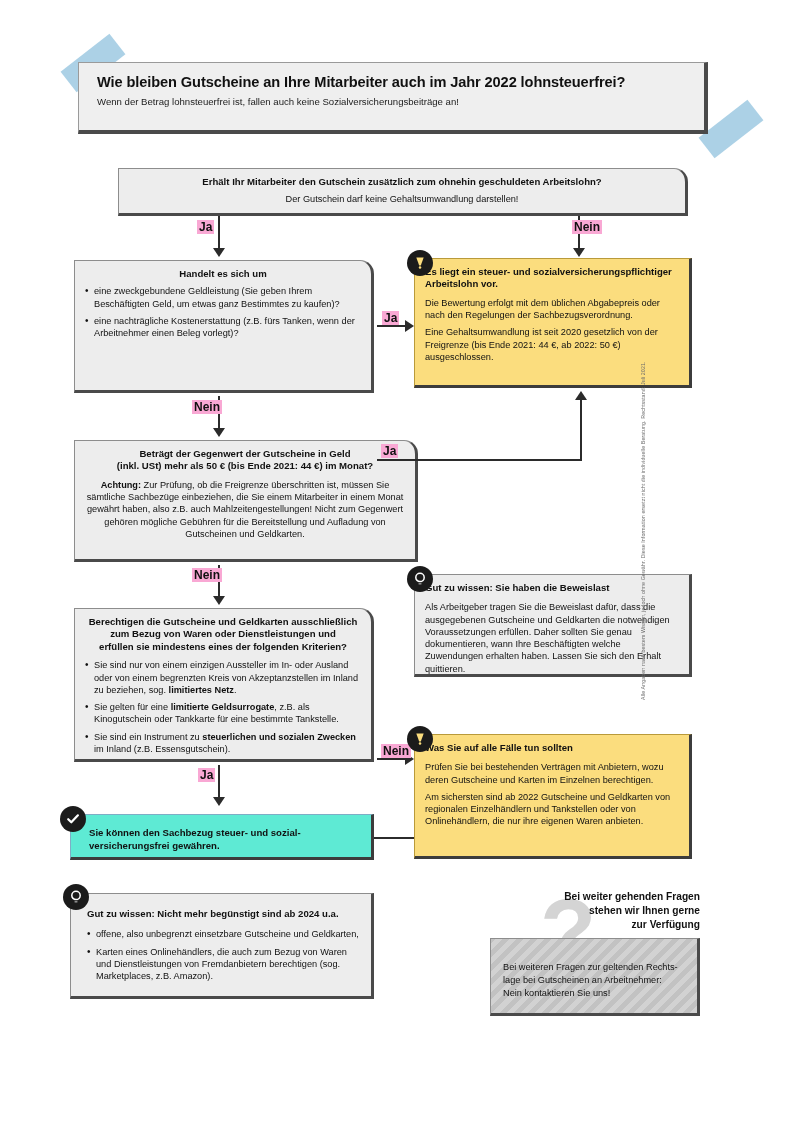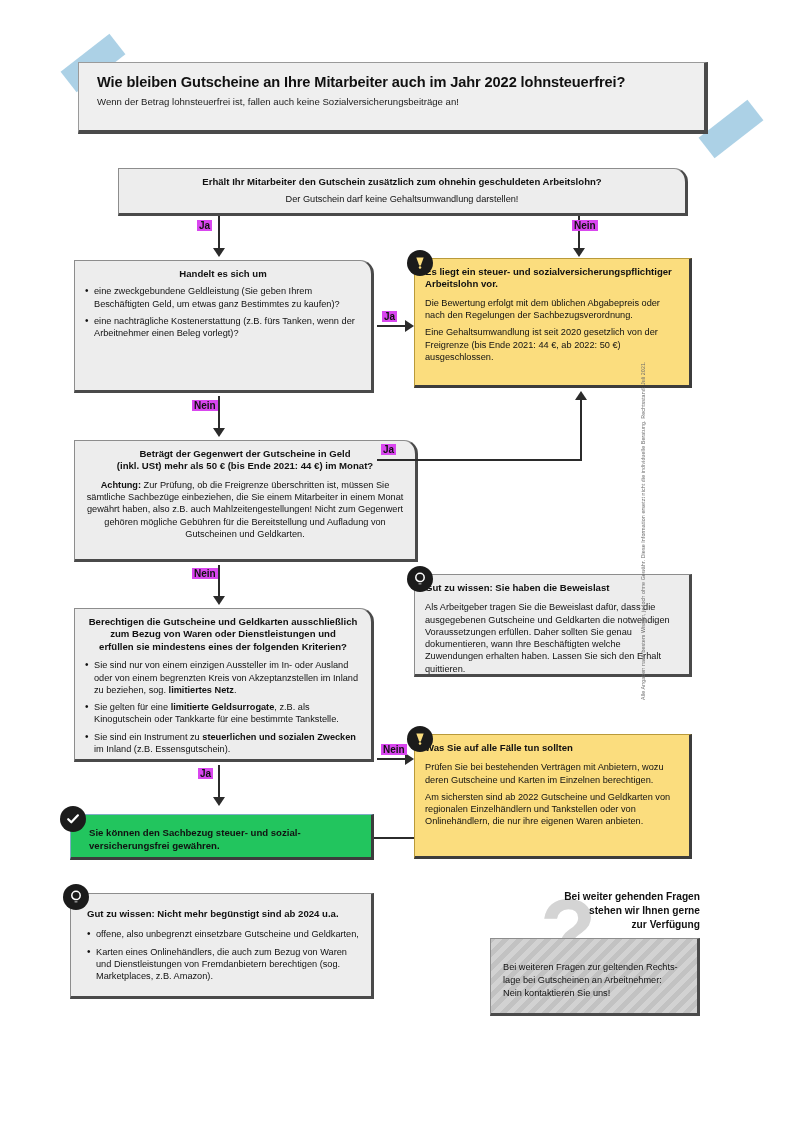--- a/index.html
+++ b/index.html
@@ -89,21 +89,21 @@
   
   .box.yellow {
     background: #fbdd7e;
     border: 1px solid #b99a3a;
     border-right: 3px solid #3c3c3c;
     border-bottom: 3px solid #3c3c3c;
     border-top-right-radius: 0;
   }
   
   .box.blue {
-    background: #22c55e;
+    background: #5eead4;
     border: 1px solid #7fadc5;
     border-right: 3px solid #3c3c3c;
     border-bottom: 3px solid #3c3c3c;
     border-top-right-radius: 0;
   }
 
   
   .badge {
     position: absolute;
     width: 26px; height: 26px;
@@ -127,24 +127,24 @@
   .arrow.down { border-top: 9px solid #2b2b2b; }
   .arrow.up { border-bottom: 9px solid #2b2b2b; }
   .arrow.right {
     border-left: 9px solid #2b2b2b;
     border-top: 6px solid transparent;
     border-bottom: 6px solid transparent;
     border-right: 0;
   }
   .lbl {
     position: absolute;
-    font-size: 10px;
+    font-size: 12px;
     font-weight: bold;
     color: #111;
-    background: #d946ef;
+    background: #f9a8d4;
     padding: 0 2px;
     white-space: nowrap;
   }
 
   
   .qmark {
     position: absolute;
     left: 540px; top: 886px;
     font-size: 92px;
     font-weight: bold;

